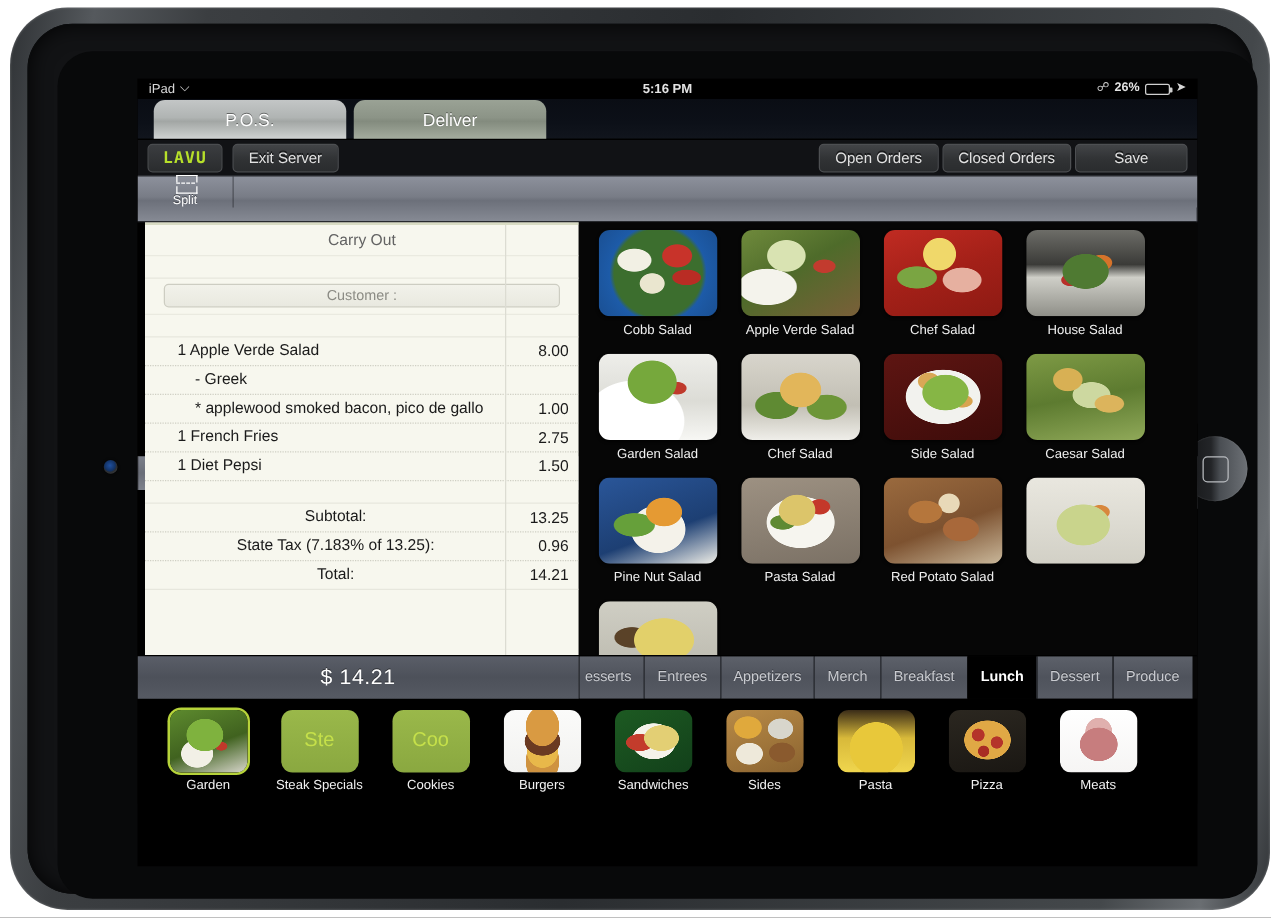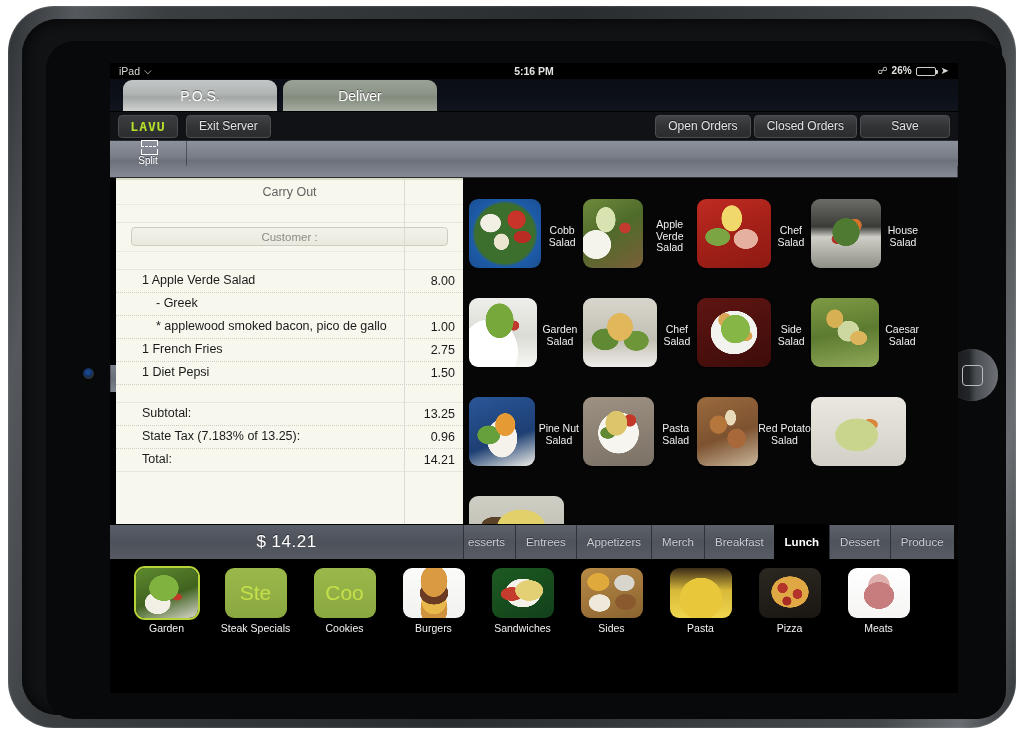--- a/index.html
+++ b/index.html
@@ -236,35 +236,35 @@
   }
   .trow.blank { height: 18px; min-height: 18px; }
   .cust-wrap { padding: 4px 15px 5px 15px; border-bottom: 1px solid #eaeae0; }
   .cust-field {
     height: 19px; border: 1px solid #cdcdc2; border-radius: 4px;
     background: linear-gradient(180deg,#f2f2ea 0%,#e9e9e0 100%);
     display: flex; align-items: center; justify-content: center;
     color: #8b8b84; font-size: 11.5px; cursor: text;
   }
   .tcell-l.sub { padding-left: 40px; }
-  .trow.right-align .tcell-l { text-align: left; padding-right: 10px; }
+  .trow.right-align .tcell-l { text-align: center; padding-right: 10px; }
   .ticket-spacer { flex: 1; }
 
   
   .itemgrid {
     flex: 1; background: #060606;
     padding: 6px 0 0 6px; position: relative; overflow: hidden;
   }
   .grid-inner {
     display: grid; grid-template-columns: repeat(4, 114px);
     column-gap: 0; row-gap: 0;
   }
   .item {
     width: 114px; height: 99px;
-    display: flex; align-items: center;
+    display: flex; flex-direction: column; align-items: center;
     cursor: pointer;
   }
   .item-img {
     width: 95px; height: 69px; border-radius: 9px;
     background-size: cover; background-position: center;
     box-shadow: 0 1px 2px rgba(0,0,0,.6);
   }
   .item-label {
     margin-top: 6px; font-size: 10.5px; color: #f0f0f0;
     text-align: center; line-height: 1.1;
@@ -302,21 +302,21 @@
     display: flex; align-items: center; padding: 0 12px; gap: 0;
   }
   .dock-item {
     width: 89px; display: flex; flex-direction: column;
     align-items: center; cursor: pointer;
   }
   .dock-img {
     width: 62px; height: 50px; border-radius: 9px;
     background-size: cover; background-position: center;
     display: flex; align-items: center; justify-content: center;
-    font-size: 21px; color: #c5e04a; font-weight: 500;
+    font-size: 16px; color: #c5e04a; font-weight: 500;
   }
   .dock-img.selected { box-shadow: 0 0 0 2px #b6d33a; }
   .dock-img.placeholder {
     background: linear-gradient(180deg,#9ab84a 0%,#8aa840 100%);
   }
   .dock-label {
     margin-top: 5px; font-size: 10.5px; color: #f2f2f2;
     text-align: center; line-height: 1.1;
   }
 </style>

